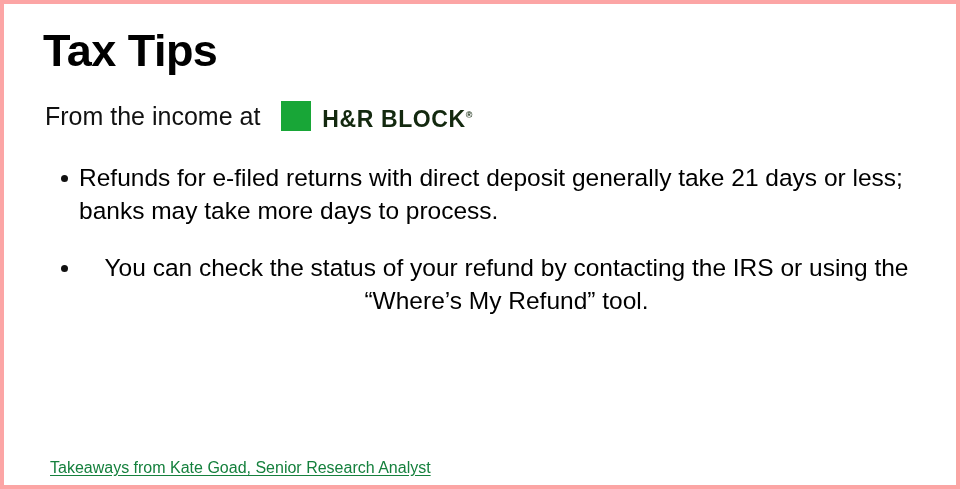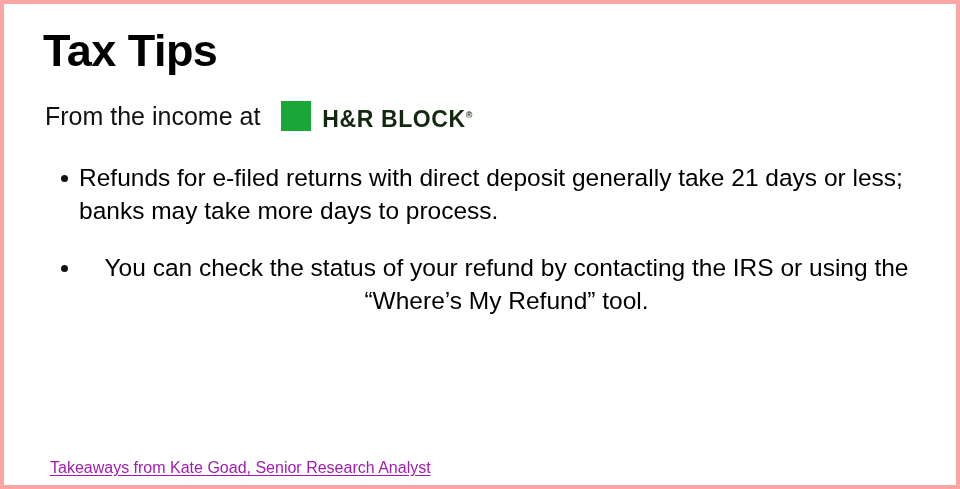--- a/index.html
+++ b/index.html
@@ -118,21 +118,21 @@
     color: #000000;
     max-width: 880px;
   }
 
   
   .footer-credit {
     position: absolute;
     left: 7px;
     top: 455px;
     font-size: 16px;
-    color: #a21caf;
+    color: #15803d;
     text-decoration: underline;
     text-underline-offset: 2px;
     white-space: nowrap;
   }
 </style>
 </head>
 <body>
 
 <div class="slide">
   <div class="slide-inner">

